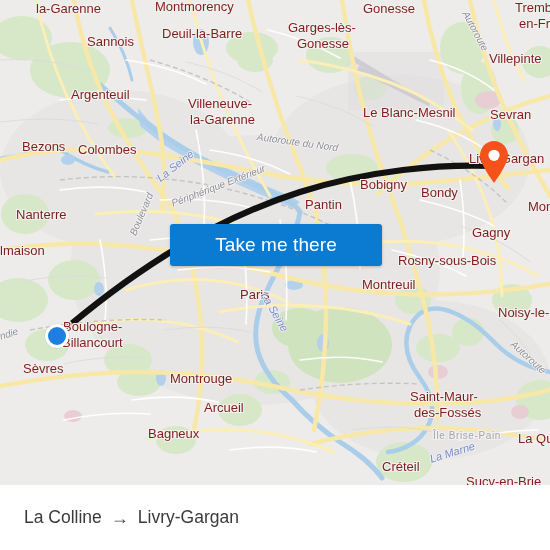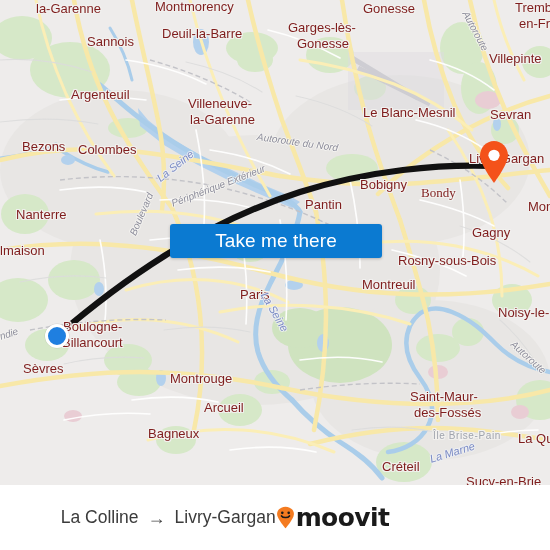--- a/index.html
+++ b/index.html
@@ -92,21 +92,21 @@
     left: 478px; top: 140px;
     width: 32px; height: 44px;
   }
 
   
   #cta-button {
     position: absolute;
     left: 170px;
     top: 224px;
     width: 212px;
-    height: 34px;
+    height: 42px;
     background: #0b7ad1;
     border: none;
     border-radius: 3px;
     color: #ffffff;
     font-family: "Liberation Sans", sans-serif;
     font-size: 19px;
     letter-spacing: 0.1px;
     cursor: pointer;
     box-shadow: 0 1px 3px rgba(0,0,0,0.22);
     display: flex;
@@ -136,21 +136,21 @@
   
   #footer {
     position: absolute;
     left: 0;
     top: 485px;
     width: 448px;
     height: 65px;
     background: #ffffff;
     display: flex;
     align-items: center;
-    justify-content: center;
+    justify-content: space-between;
     padding: 0 22px 0 24px;
     box-sizing: border-box;
   }
   #route-summary {
     display: flex;
     align-items: center;
     gap: 9px;
     font-size: 17.5px;
     color: #3b3b3b;
   }
@@ -361,21 +361,21 @@
         <div class="map-label" style="left: 190px; top: 113px;">la-Garenne</div>
         <div class="map-label" style="left: 363px; top: 106px;">Le Blanc-Mesnil</div>
         <div class="map-label" style="left: 490px; top: 108px;">Sevran</div>
         <div class="map-label road" style="left: 465px; top: 5px; transform: rotate(62deg); transform-origin: left center;">Autoroute</div>
         <div class="map-label road" style="left: 257px; top: 130px; transform: rotate(8deg); transform-origin: left center;">Autoroute du Nord</div>
         <div class="map-label" style="left: 22px; top: 140px;">Bezons</div>
         <div class="map-label" style="left: 78px; top: 143px;">Colombes</div>
         <div class="map-label" style="left: 469px; top: 152px;">Livry-Gargan</div>
         <div class="map-label water" style="left: 158px; top: 172px; transform: rotate(-38deg); transform-origin: left center;">La Seine</div>
         <div class="map-label" style="left: 360px; top: 178px;">Bobigny</div>
-        <div class="map-label" style="left: 421px; top: 186px; font-family: Liberation Serif, serif;">Bondy</div>
+        <div class="map-label" style="left: 421px; top: 186px;">Bondy</div>
         <div class="map-label" style="left: 16px; top: 208px;">Nanterre</div>
         <div class="map-label" style="left: 305px; top: 198px;">Pantin</div>
         <div class="map-label" style="left: 528px; top: 200px;">Montf</div>
         <div class="map-label road" style="left: 133px; top: 228px; transform: rotate(-67deg); transform-origin: left center;">Boulevard</div>
         <div class="map-label road" style="left: 172px; top: 197px; transform: rotate(-21deg); transform-origin: left center;">Périphérique Extérieur</div>
         <div class="map-label" style="left: 0px; top: 244px;">lmaison</div>
         <div class="map-label" style="left: 472px; top: 226px;">Gagny</div>
         <div class="map-label" style="left: 398px; top: 254px;">Rosny-sous-Bois</div>
         <div class="map-label" style="left: 240px; top: 288px;">Paris</div>
         <div class="map-label" style="left: 362px; top: 278px;">Montreuil</div>
@@ -411,26 +411,15 @@
 
   </div>
 
   <div id="footer">
     <div id="route-summary">
       <span>La Colline</span>
       <span class="arrow">→</span>
       <span>Livry-Gargan</span>
     </div>
 
-    <div id="moovit-logo">
-      <span style="display:inline-block;line-height:0;">
-        <svg viewBox="0 0 22 26" width="19" height="23">
-          <path d="M11 25.5 C11 25.5 1.2 14.2 1.2 8.9 C1.2 4.2 5.6 0.5 11 0.5 C16.4 0.5 20.8 4.2 20.8 8.9 C20.8 14.2 11 25.5 11 25.5 Z" fill="#f47b20"></path>
-          <circle cx="7.3" cy="7.6" r="1.5" fill="#1a1a1a"></circle>
-          <circle cx="14.7" cy="7.6" r="1.5" fill="#1a1a1a"></circle>
-          <path d="M6.4 11.2 C8.0 13.6 14.0 13.6 15.6 11.2" stroke="#1a1a1a" stroke-width="1.9" fill="none" stroke-linecap="round"></path>
-        </svg>
-      </span>
-      <span id="moovit-wordmark">moovit</span>
-    </div>
   </div>
 
 </div>
 
 </body></html>

